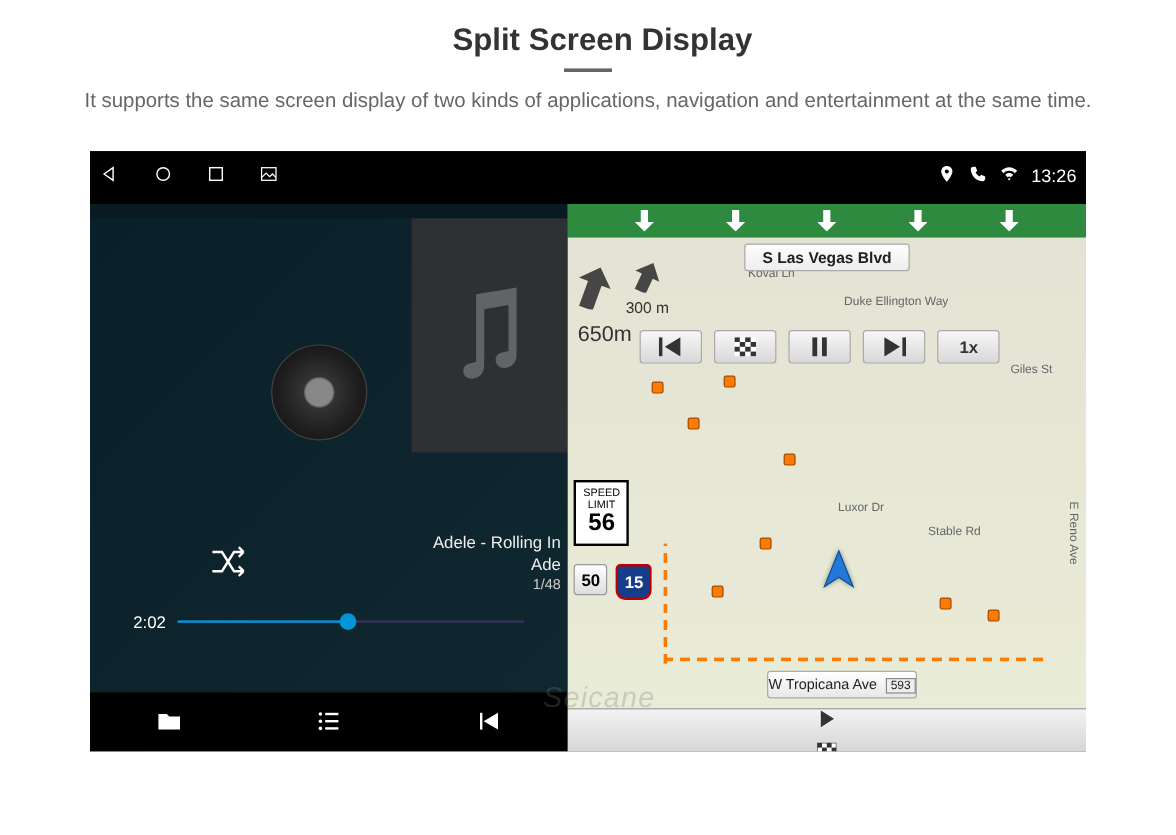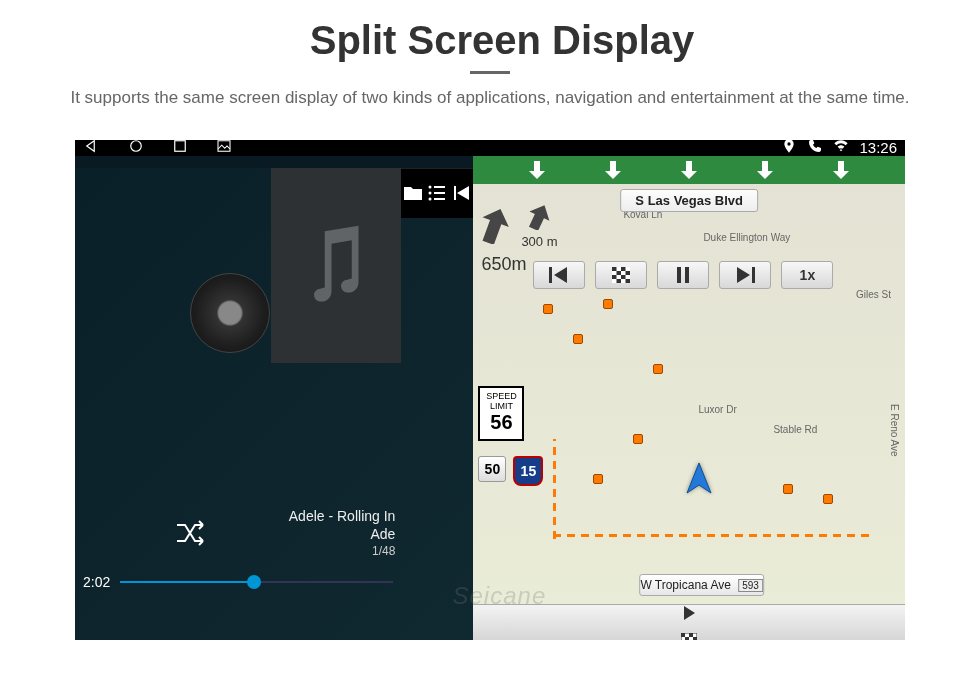--- a/index.html
+++ b/index.html
@@ -8,21 +8,21 @@
   height: 696px;
   background: #fff;
   font-family: Arial, sans-serif;
   overflow: hidden;
 }
 .header {
   text-align: center;
   padding: 18px 0 10px;
 }
 .title {
-  font-size: 40px;
+  font-size: 26px;
   font-weight: bold;
   color: #333;
   margin-left: 24px;
 }
 .title-underline {
   width: 40px;
   height: 3px;
   background: #666;
   margin: 8px auto 12px;
 }
@@ -35,38 +35,39 @@
 .device {
   width: 830px;
   height: 500px;
   margin: 20px auto 0;
   background: #0a1a22;
   position: relative;
   display: flex;
   flex-direction: column;
 }
 .statusbar {
-  height: 16px;
+  height: 44px;
   background: #000;
   display: flex;
   align-items: center;
   padding: 0 8px;
   color: #fff;
 }
 .statusbar-left { display: flex; gap: 26px; align-items: center; }
 .statusbar-left svg { width: 18px; height: 18px; }
 .statusbar-right { margin-left: auto; display: flex; gap: 10px; align-items: center; }
 .statusbar-right svg { width: 16px; height: 16px; }
 .clock { font-size: 15px; color: #fff; }
 .content { flex: 1; display: flex; position: relative; }
 .music {
   width: 48%;
   background: linear-gradient(135deg, #0a2028 0%, #102830 100%);
   position: relative;
   display: flex;
+  flex-direction: column;
   margin-top: 12px;
 }
 .album-area { flex: 1; position: relative; }
 .album-placeholder {
   position: absolute;
   right: 0;
   top: 0;
   width: 130px;
   height: 195px;
   background: #2e3133;
@@ -100,21 +101,21 @@
   color: #eee;
   font-size: 14px;
 }
 .track-info div { margin-bottom: 2px; }
 .track-count { font-size: 12px; color: #ccc; }
 .progress-row {
   position: absolute;
   left: 0; right: 0; bottom: 50px;
   display: flex;
   align-items: center;
-  padding: 0 8px;
+  padding: 0 36px;
 }
 .time-elapsed { color: #fff; font-size: 14px; margin-right: 10px; }
 .progress-bar {
   flex: 1;
   height: 2px;
   background: #335;
   position: relative;
 }
 .progress-fill {
   position: absolute;
@@ -472,21 +473,21 @@
         <svg width="16" height="18" viewBox="0 0 16 18">
             <path d="M8 0 L16 8 L11 8 L11 18 L5 18 L5 8 L0 8 Z" transform="rotate(180 8 9)"></path>
           </svg>
       </div>
 
       <div class="map-canvas">
         <div class="sign-top-street">S Las Vegas Blvd</div>
 
         <div class="street-label" style="top:25px;left:150px">Koval Ln</div>
         <div class="street-label" style="top:48px;left:230px">Duke Ellington Way</div>
-        <div class="street-label" style="top:105px;right:14px">Giles St</div>
+        <div class="street-label" style="top:105px;right:28px">Giles St</div>
         <div class="street-label" style="top:220px;left:225px">Luxor Dr</div>
         <div class="street-label" style="top:240px;left:300px">Stable Rd</div>
         <div class="street-label" style="top:220px;right:5px;writing-mode:vertical-rl">E Reno Ave</div>
 
         <div class="route-marker" style="top:120px;left:70px"></div>
         <div class="route-marker" style="top:115px;left:130px"></div>
         <div class="route-marker" style="top:150px;left:100px"></div>
         <div class="route-marker" style="top:180px;left:180px"></div>
         <div class="route-marker" style="top:250px;left:160px"></div>
         <div class="route-marker" style="top:290px;left:120px"></div>

